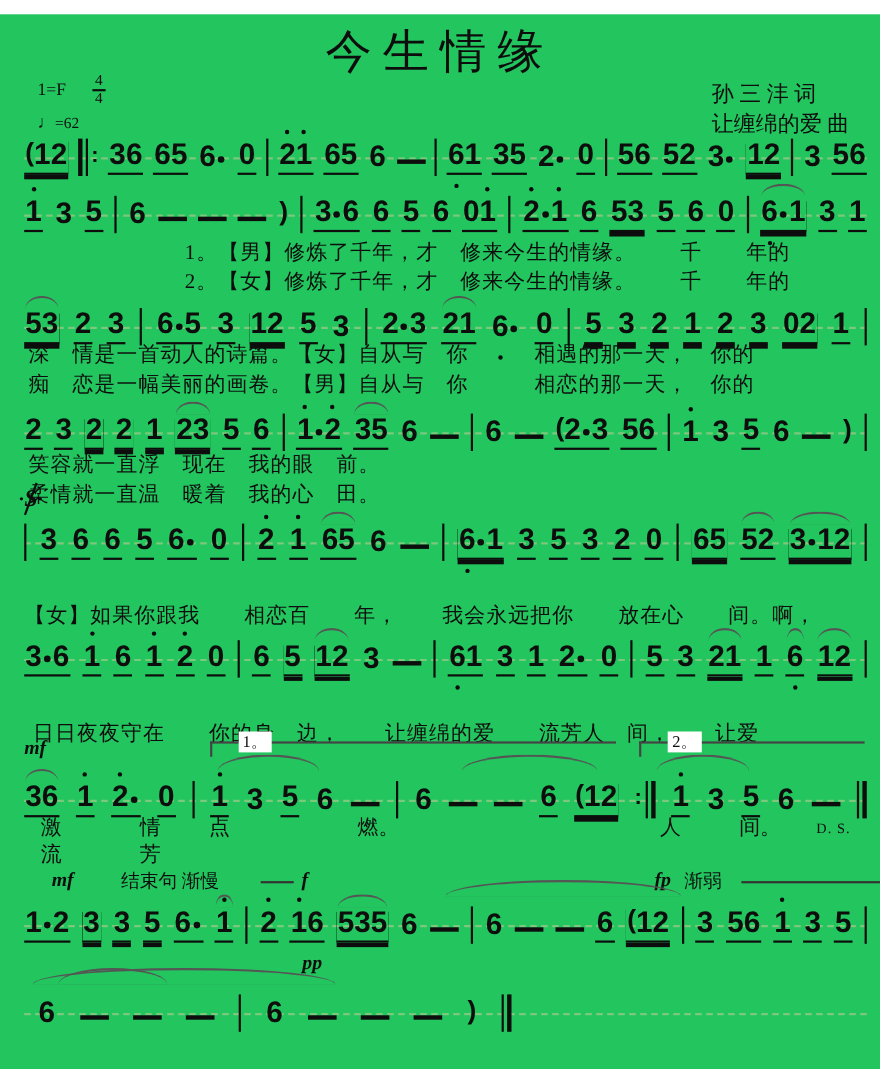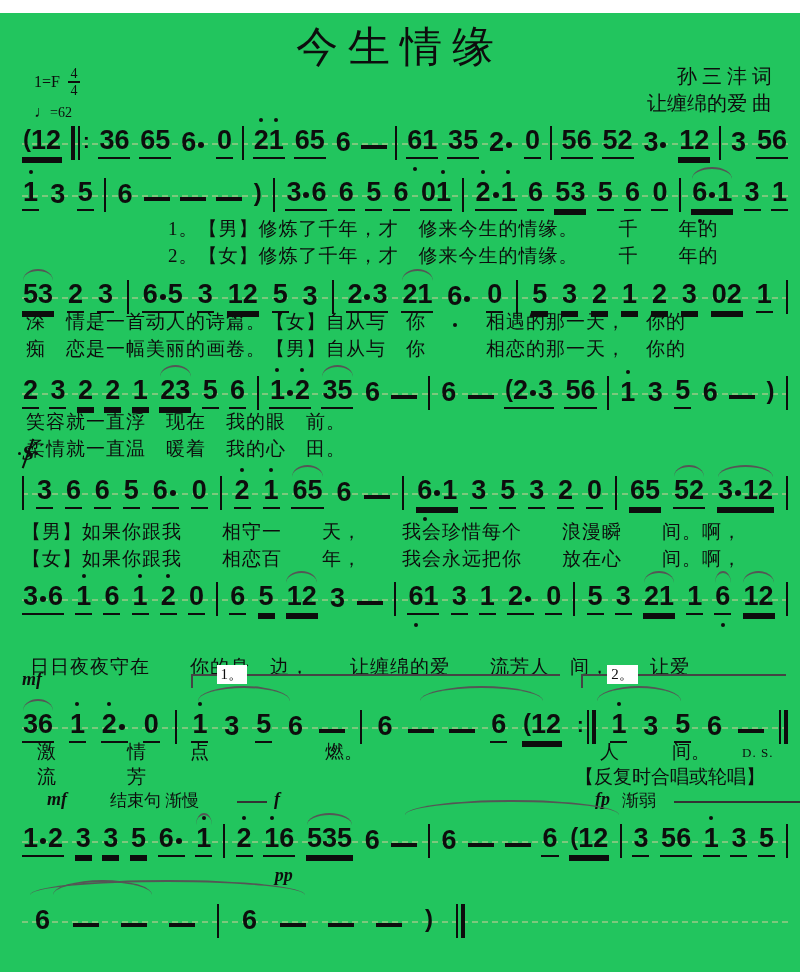--- a/index.html
+++ b/index.html
@@ -3,23 +3,23 @@
 <meta charset="utf-8">
 <style>
   :root{ --guide:#7cc87c; --ink:#0d0d0d; }
   html,body{margin:0;padding:0;background:#fff;}
   #page{position:relative;width:800px;height:972px;background:#22c55e;margin:13px auto;overflow:hidden;
         font-family:"Liberation Serif", serif;color:var(--ink);}
 
   
   .title{position:absolute;top:6px;left:0;right:0;text-align:center;
          font-size:42px;letter-spacing:10px;font-family:"Liberation Serif",serif;}
-  .credits{position:absolute;top:50px;right:28px;text-align:right;font-size:20px;line-height:27px;}
+  .credits{position:absolute;top:60px;right:28px;text-align:left;font-size:20px;line-height:27px;}
   .keyblock{position:absolute;left:34px;top:54px;font-family:"Liberation Serif",serif;}
-  .keyrow{display:flex;align-items:center;gap:8px;font-size:16px;}
+  .keyrow{display:flex;align-items:center;gap:24px;font-size:16px;}
   .frac{display:inline-flex;flex-direction:column;align-items:center;font-size:14px;line-height:13px;}
   .frac .fl{width:12px;height:1.5px;background:var(--ink);margin:1px 0;}
   .temporow{margin-top:6px;font-size:14px;}
   .temporow .notechar{font-size:16px;}
 
   
   .music-line{position:absolute;left:22px;right:12px;height:42px;display:flex;
               justify-content:space-between;align-items:flex-end;}
   .music-line.left{justify-content:flex-start;gap:22px;padding-left:12px;}
   .music-line::before{content:"";position:absolute;left:0;right:0;top:26px;
@@ -524,21 +524,20 @@
         <span class="ch">3</span>
         <span class="augdot"></span>
         <span class="ch">1</span>
         <span class="ch">2</span>
       </span>
       <span class="barwrap">
         <span class="bl"></span>
       </span>
     </div>
 
-  <div class="lyric" style="top:506px;left:22px">【男】如果你跟我　　相守一　　天，　　我会珍惜每个　　浪漫瞬　　间。啊，</div>
   <div class="lyric" style="top:533px;left:22px">【女】如果你跟我　　相恋百　　年，　　我会永远把你　　放在心　　间。啊，</div>
 
   <div class="music-line" style="top:560px">
       <span class="tok u1">
         <span class="ch">3</span>
         <span class="augdot"></span>
         <span class="ch">6</span>
       </span>
       <span class="tok u1">
         <span class="ch">1<span class="dot-a"></span></span>
@@ -708,21 +707,20 @@
       <span style="left: 15px;">激</span>
       <span style="left: 105px;">情</span>
       <span style="left: 168px;">点</span>
       <span style="left: 303px;">燃。</span>
       <span style="left: 578px;">人</span>
       <span style="left: 650px;">间。</span>
     </div>
   <div class="placed" style="top:751px">
       <span style="left: 15px;">流</span>
       <span style="left: 105px;">芳</span>
-      <span style="left: 553px;">【反复时合唱或轮唱】</span>
     </div>
 
   <div class="placed" style="top:776px">
       <span class="dyn" style="left: 25px;">mf</span>
       <span class="zh" style="left: 88px;">结束句 渐慢</span>
       <span class="rule" style="left: 215px; width: 30px;"></span>
       <span class="dyn" style="left: 252px;">f</span>
       <span class="dyn" style="left: 573px;">fp</span>
       <span class="zh" style="left: 600px;">渐弱</span>
       <span class="rule" style="left: 652px; width: 136px;"></span>

